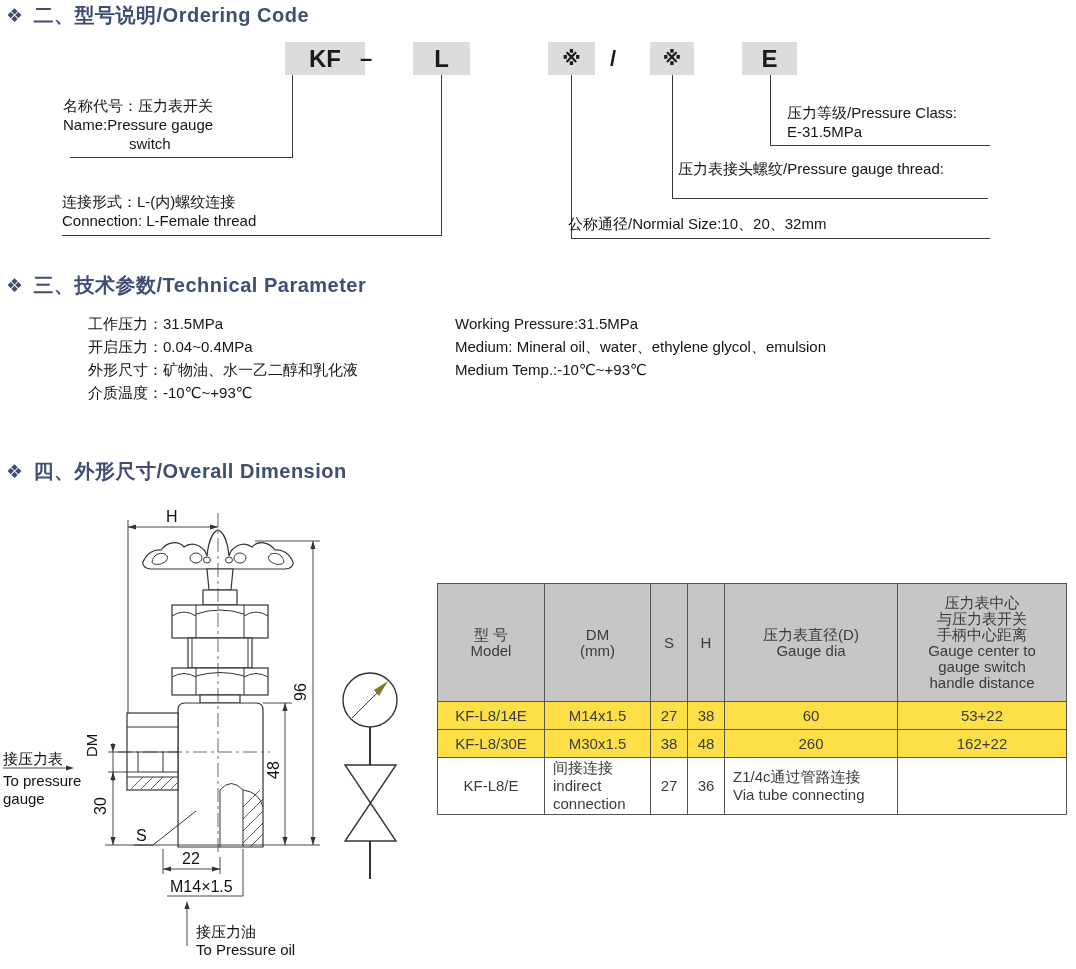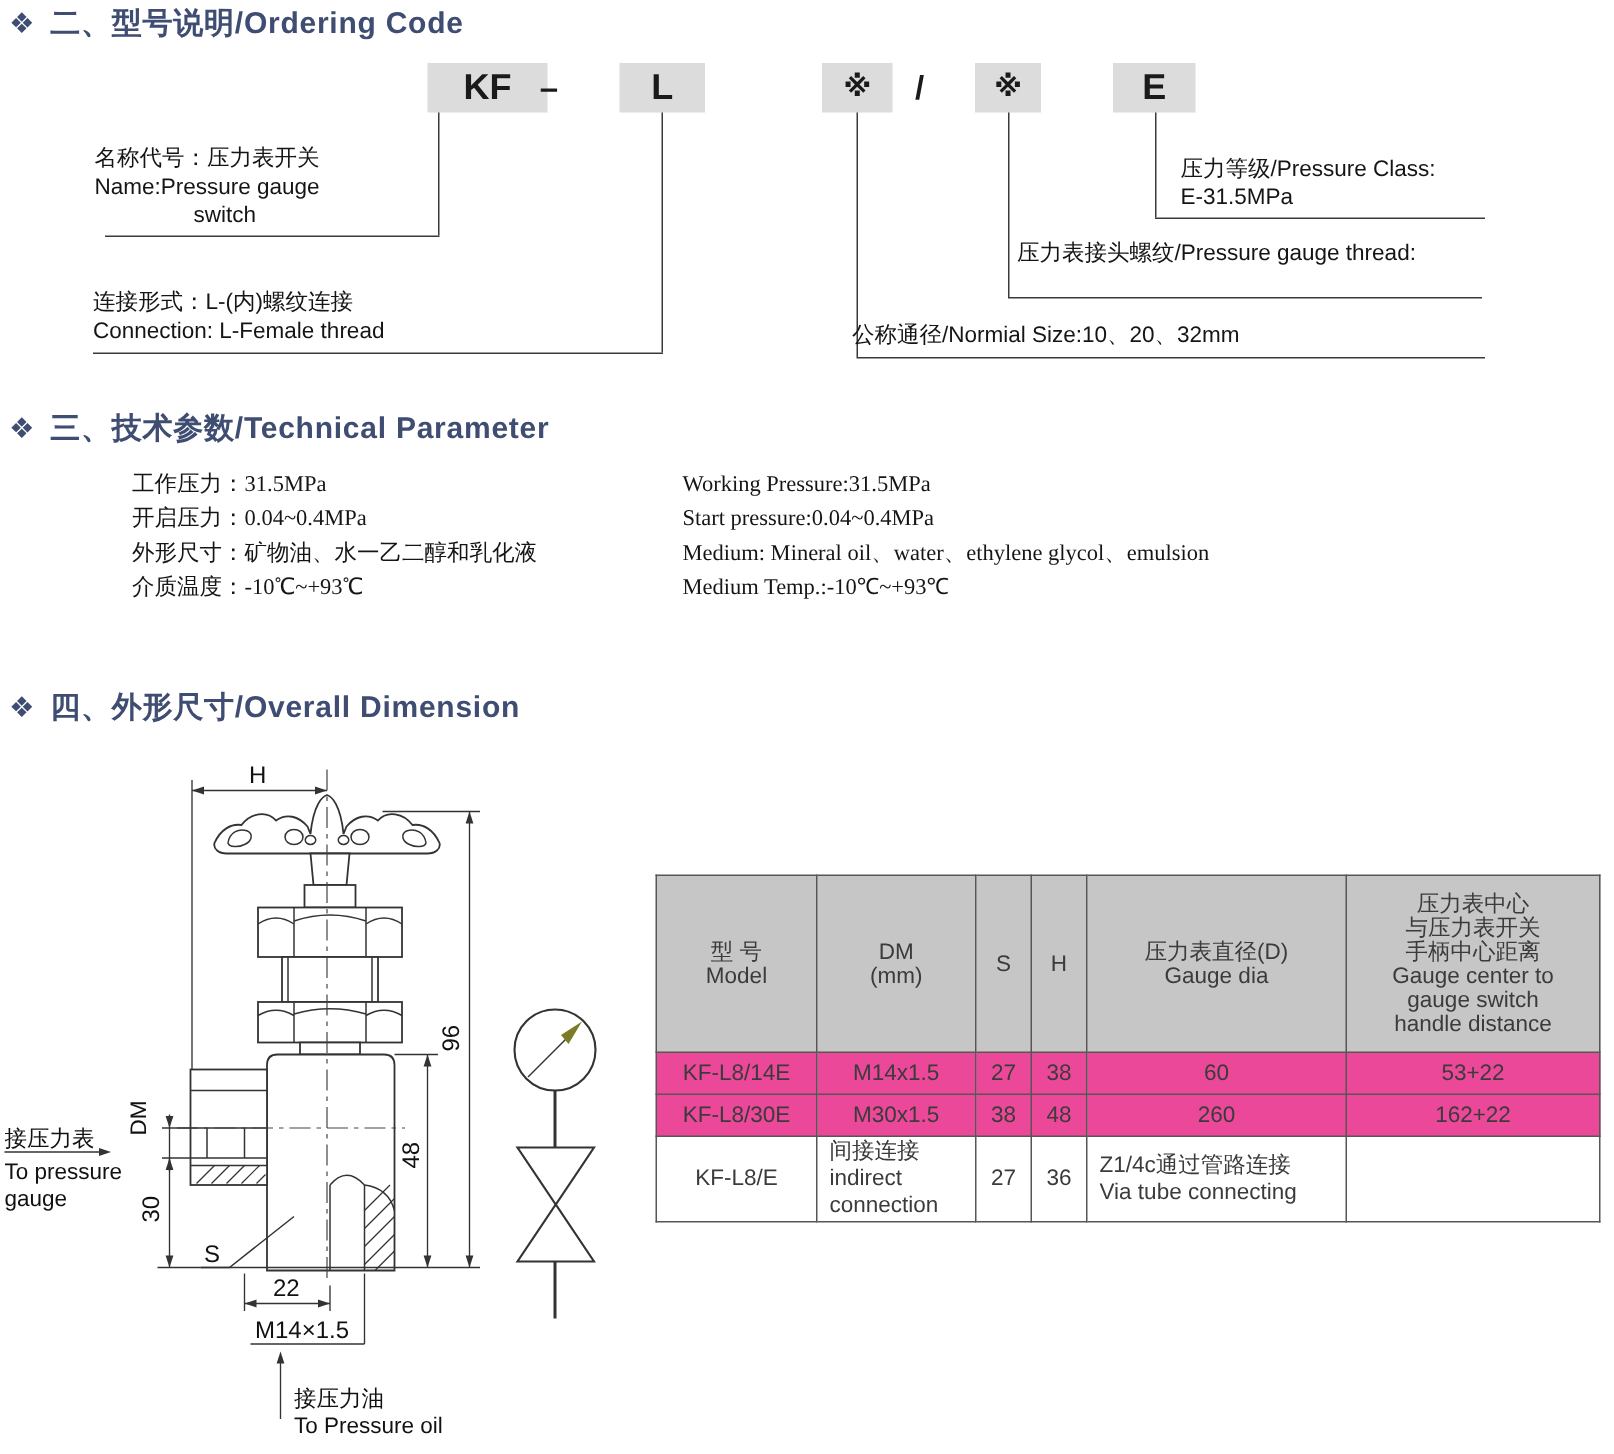--- a/index.html
+++ b/index.html
@@ -14,28 +14,28 @@
     position:absolute;top:42px;height:33px;background:#dcdcdc;
     display:flex;align-items:center;justify-content:center;
     font-weight:bold;font-size:24px;color:#1a1a1a;
   }
   .sep{position:absolute;top:42px;height:33px;display:flex;align-items:center;justify-content:center;
     font-size:22px;font-weight:bold;color:#1a1a1a;}
   .vline{position:absolute;width:1px;background:#3a3a3a;}
   .hline{position:absolute;height:1px;background:#3a3a3a;}
   .lbl{position:absolute;font-size:15px;line-height:19px;color:#151515;}
   .lbl .indent{padding-left:66px;}
-  .param{position:absolute;font-size:15px;line-height:23px;color:#151515;font-family:Liberation Serif, serif;}
+  .param{position:absolute;font-size:15px;line-height:23px;color:#151515;}
   .dim-table{position:absolute;left:437px;top:583px;border-collapse:collapse;table-layout:fixed;}
   .dim-table th,.dim-table td{
     border:1px solid #565656;text-align:center;vertical-align:middle;
     font-size:15px;color:#3b3b3b;padding:0 2px;font-weight:normal;
   }
   .dim-table th{height:117px;line-height:16px;background:#c6c6c6;}
-  .dim-table tr.gray td{background:#ec4899;}
+  .dim-table tr.gray td{background:#fde047;}
   .dim-table tr.body-row td{height:27px;}
   .dim-table tr.last-row td{height:56px;line-height:18px;}
   .pre{white-space:pre-line;}
   .cell-left{text-align:left !important;padding-left:8px !important;}
   
   .part{fill:#fff;stroke:#333;stroke-width:1.2;}
   .nofill{fill:none;stroke:#333;stroke-width:1;}
   .ln{stroke:#333;stroke-width:1;}
   .hatch{stroke:#333;stroke-width:0.8;}
   .dim{stroke:#333;stroke-width:0.9;}
@@ -93,21 +93,20 @@
   <span class="bullet">❖</span><span>三、技术参数/Technical Parameter</span>
 </div>
 <div class="param" style="left:88px;top:312px;">
   <div>工作压力：31.5MPa</div>
   <div>开启压力：0.04~0.4MPa</div>
   <div>外形尺寸：矿物油、水一乙二醇和乳化液</div>
   <div>介质温度：-10℃~+93℃</div>
 </div>
 <div class="param" style="left:455px;top:312px;">
   <div>Working Pressure:31.5MPa</div>
-  <div>Start pressure:0.04~0.4MPa</div>
   <div>Medium: Mineral oil、water、ethylene glycol、emulsion</div>
   <div>Medium Temp.:-10℃~+93℃</div>
 </div>
 
 <div class="h2" style="top:458px;">
   <span class="bullet">❖</span><span>四、外形尺寸/Overall Dimension</span>
 </div>
 
 <svg class="abs" style="left:0;top:505px;" width="440" height="464" viewBox="0 0 440 464">
 

